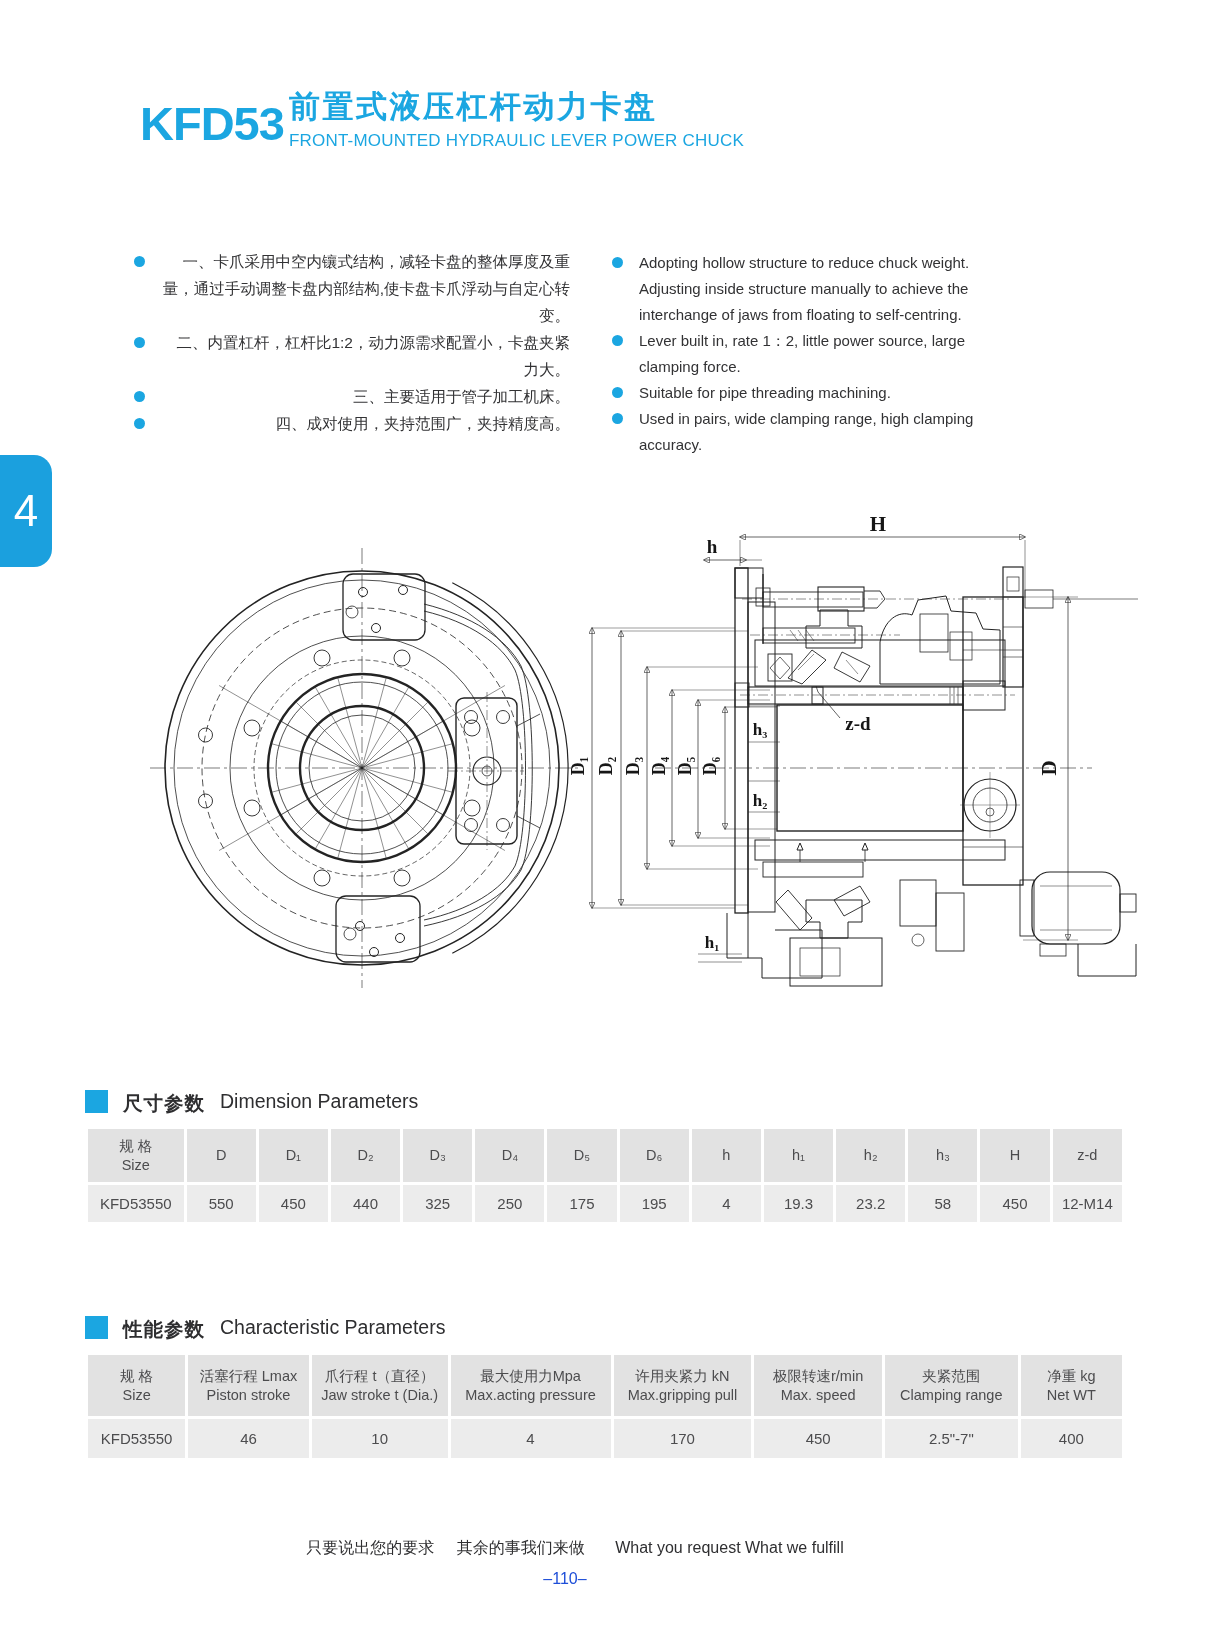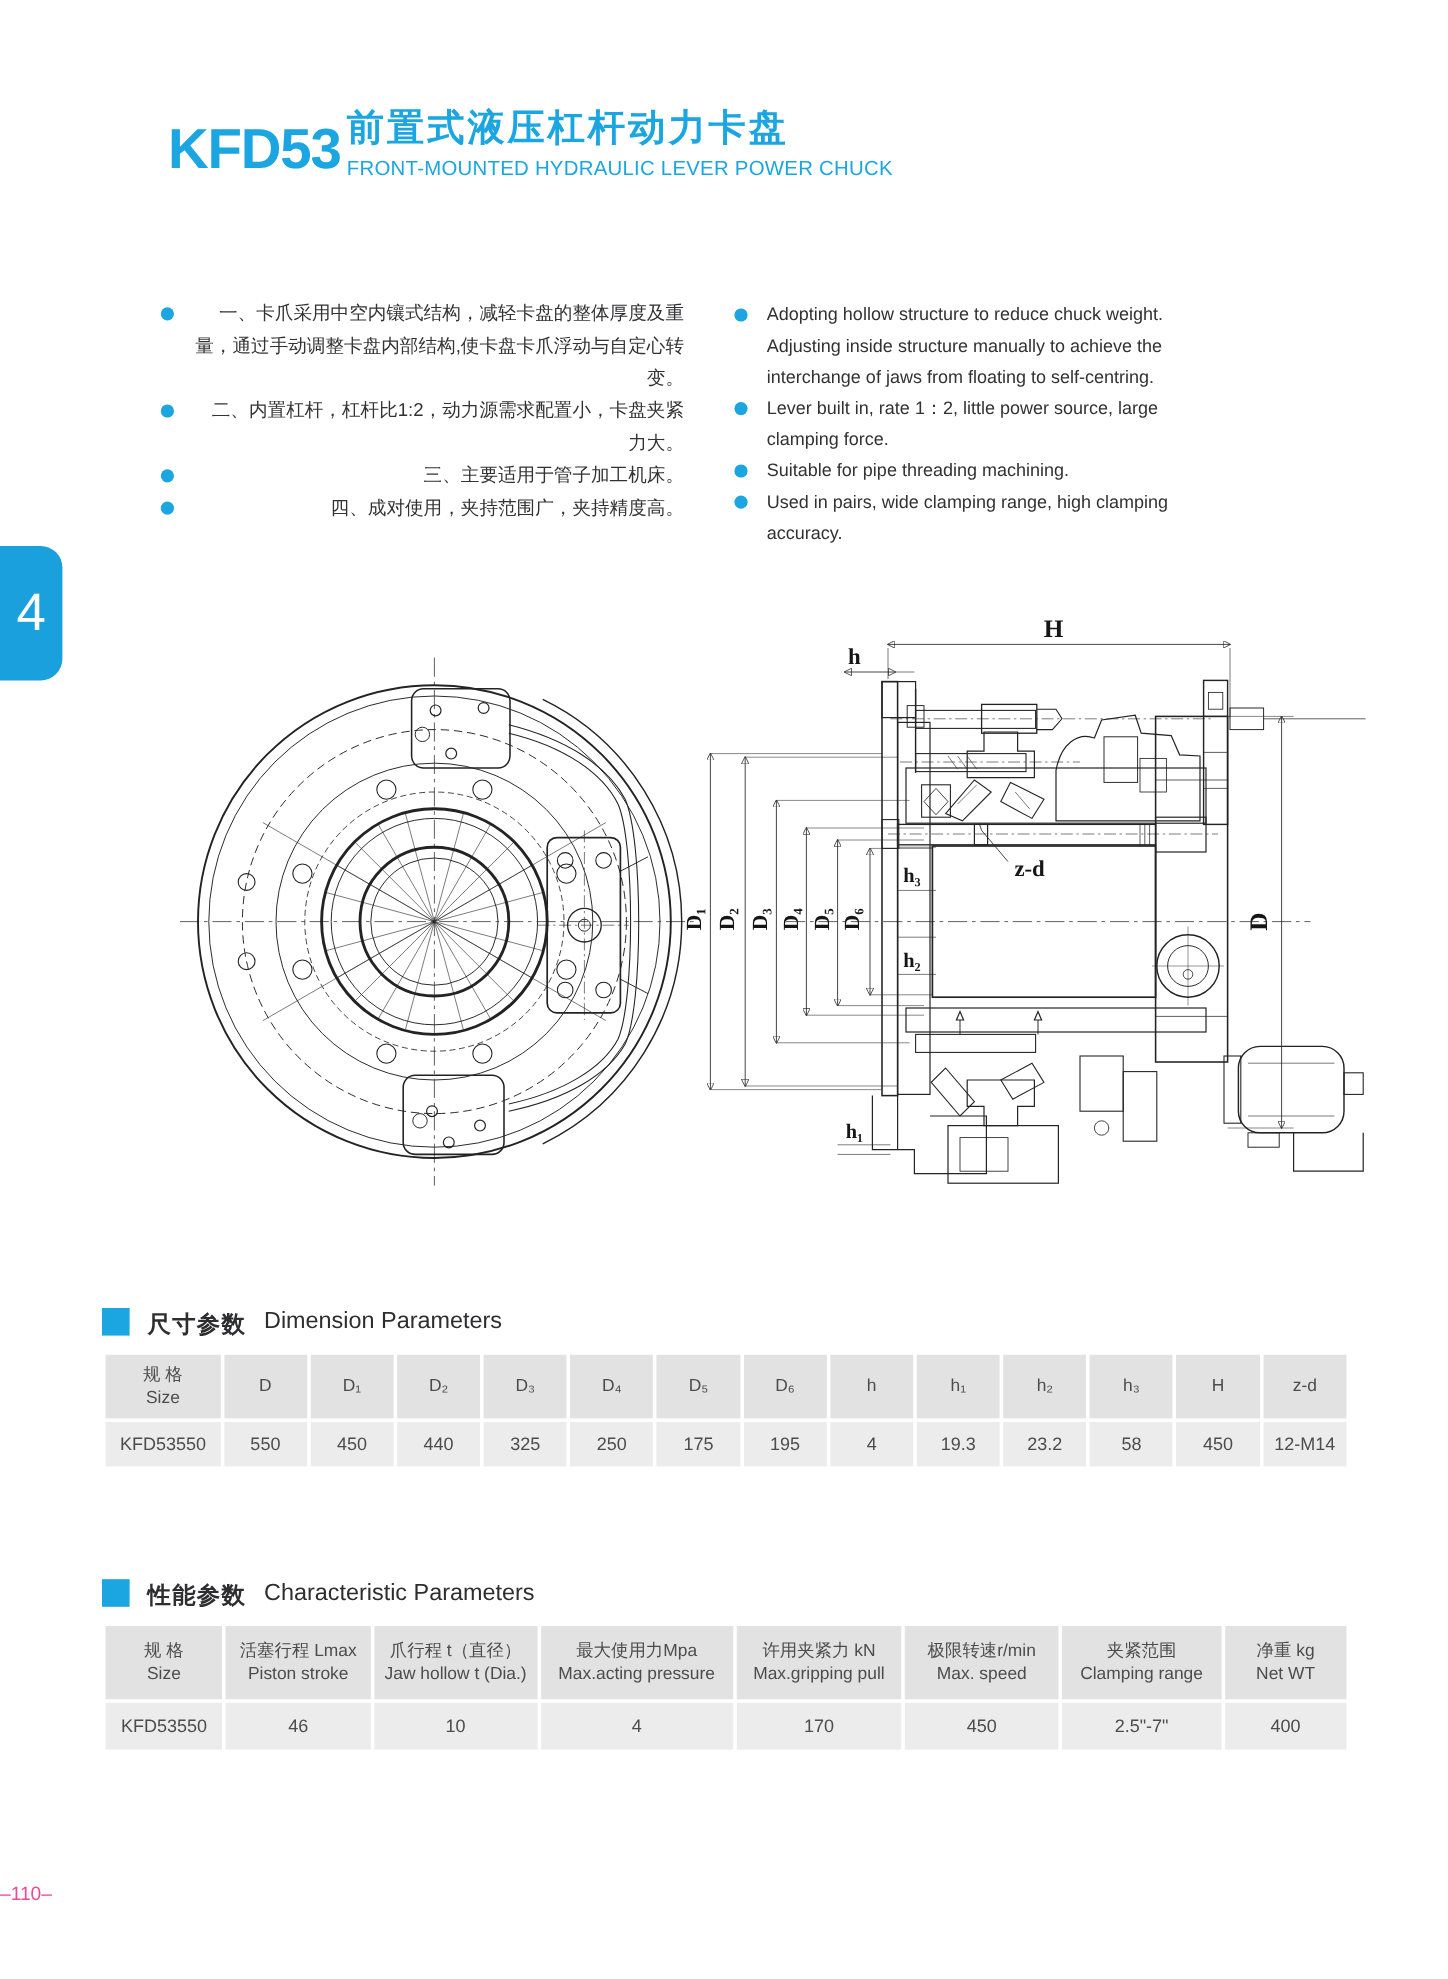--- a/index.html
+++ b/index.html
@@ -47,22 +47,22 @@
   .tbl1 tr.dr td{height:35px;}
   .tbl2 tr.hd td{height:59px;}
   .tbl2 tr.dr td{height:37px;}
   td .l2{display:block;}
 
   
   .slogan{position:absolute;left:0;top:1538px;width:1150px;text-align:center;
           font-size:16px;color:#2f2f31;}
   .slogan .en{margin-left:26px;}
   .slogan .zh2{margin-left:18px;}
-  .pageno{position:absolute;left:0;top:1570px;width:1130px;
-          font-size:16px;color:#ec4899;}
+  .pageno{position:absolute;left:0;top:1570px;width:1130px;text-align:center;
+          font-size:16px;color:#1d4ed8;}
 
   
   .drawing line,.drawing circle,.drawing path,.drawing rect,.drawing polygon{stroke:#232323;fill:none;}
   .drawing text{fill:#161616;font-family:"Liberation Serif","DejaVu Serif",serif;font-weight:bold;stroke:none;}
 </style>
 </head>
 <body>
 
 <div class="page">
 
@@ -402,21 +402,21 @@
         <td>
           <span class="l2">规 格</span>
           <span class="l2">Size</span>
         </td>
         <td>
           <span class="l2">活塞行程 Lmax</span>
           <span class="l2">Piston stroke</span>
         </td>
         <td>
           <span class="l2">爪行程 t（直径）</span>
-          <span class="l2">Jaw hollow t (Dia.)</span>
+          <span class="l2">Jaw stroke t (Dia.)</span>
         </td>
         <td>
           <span class="l2">最大使用力Mpa</span>
           <span class="l2">Max.acting pressure</span>
         </td>
         <td>
           <span class="l2">许用夹紧力 kN</span>
           <span class="l2">Max.gripping pull</span>
         </td>
         <td>
@@ -439,15 +439,20 @@
         <td>4</td>
         <td>170</td>
         <td>450</td>
         <td>2.5"-7"</td>
         <td>400</td>
       </tr>
     </tbody>
       </table>
   </div>
 
+  <div class="slogan">
+    <span>只要说出您的要求</span>
+    <span class="zh2">其余的事我们来做</span>
+    <span class="en">What you request  What we fulfill</span>
+  </div>
   <div class="pageno">–110–</div>
 
 </div>
 
 </body></html>

